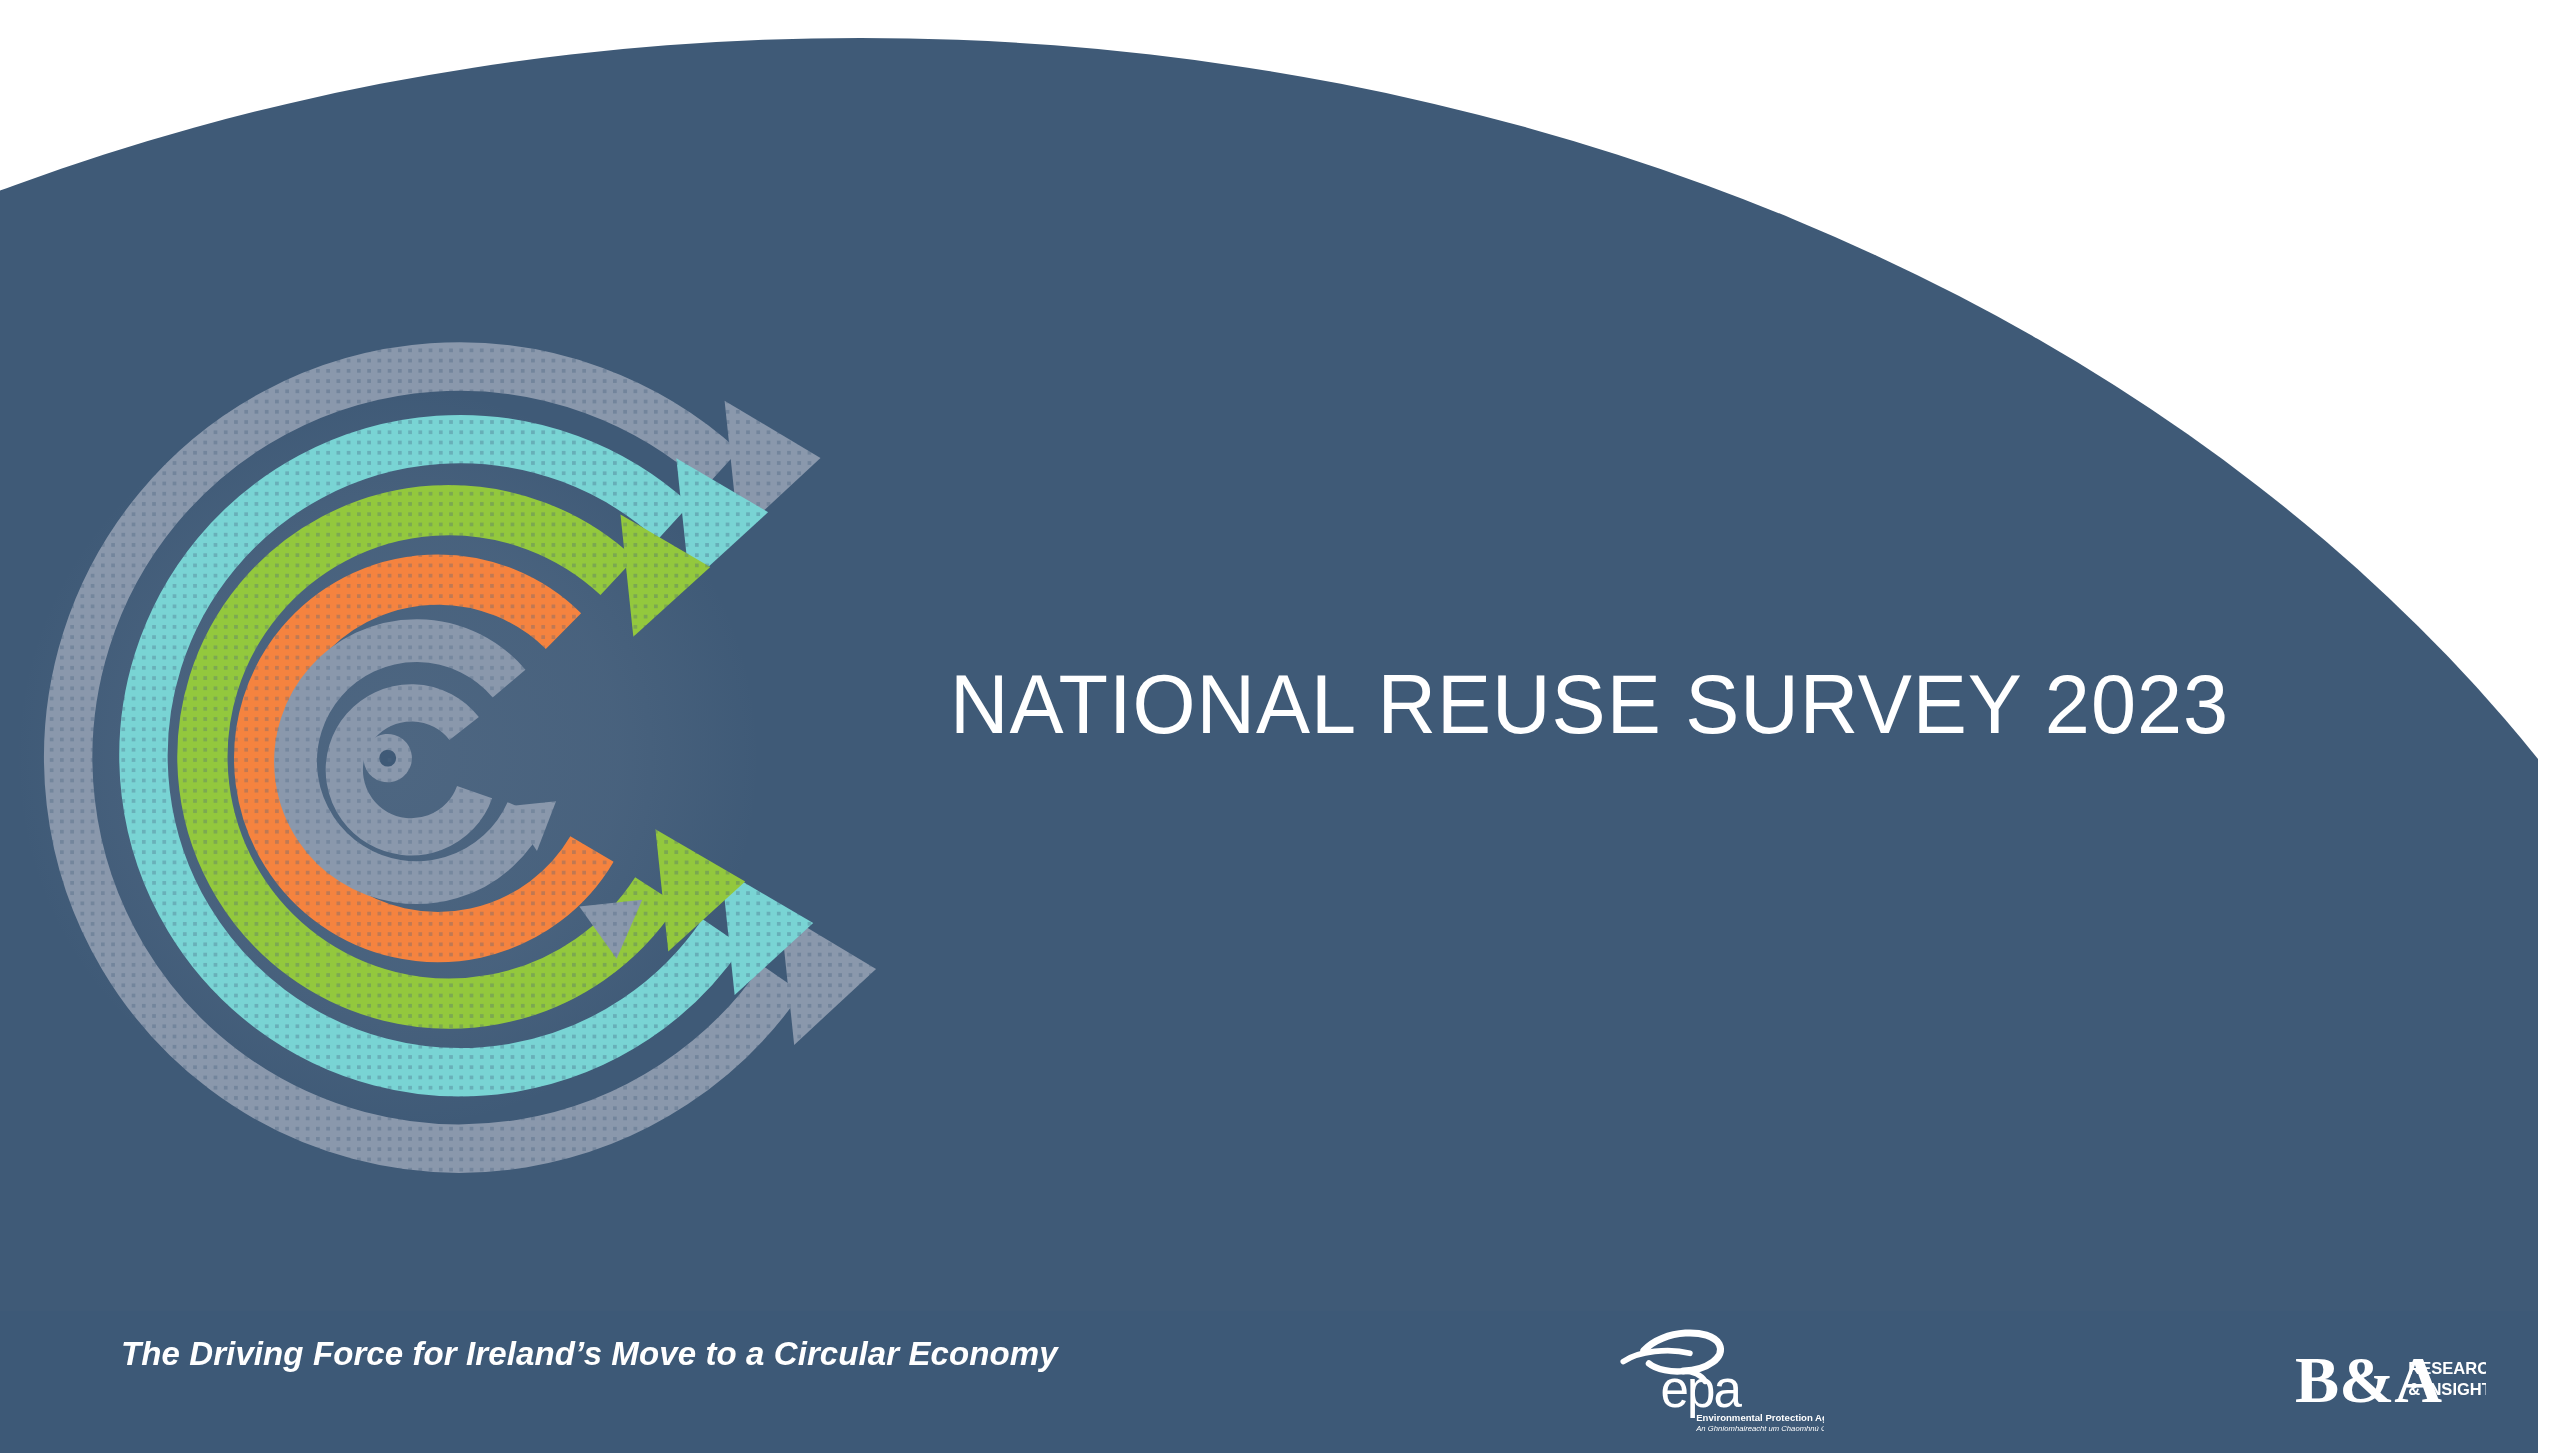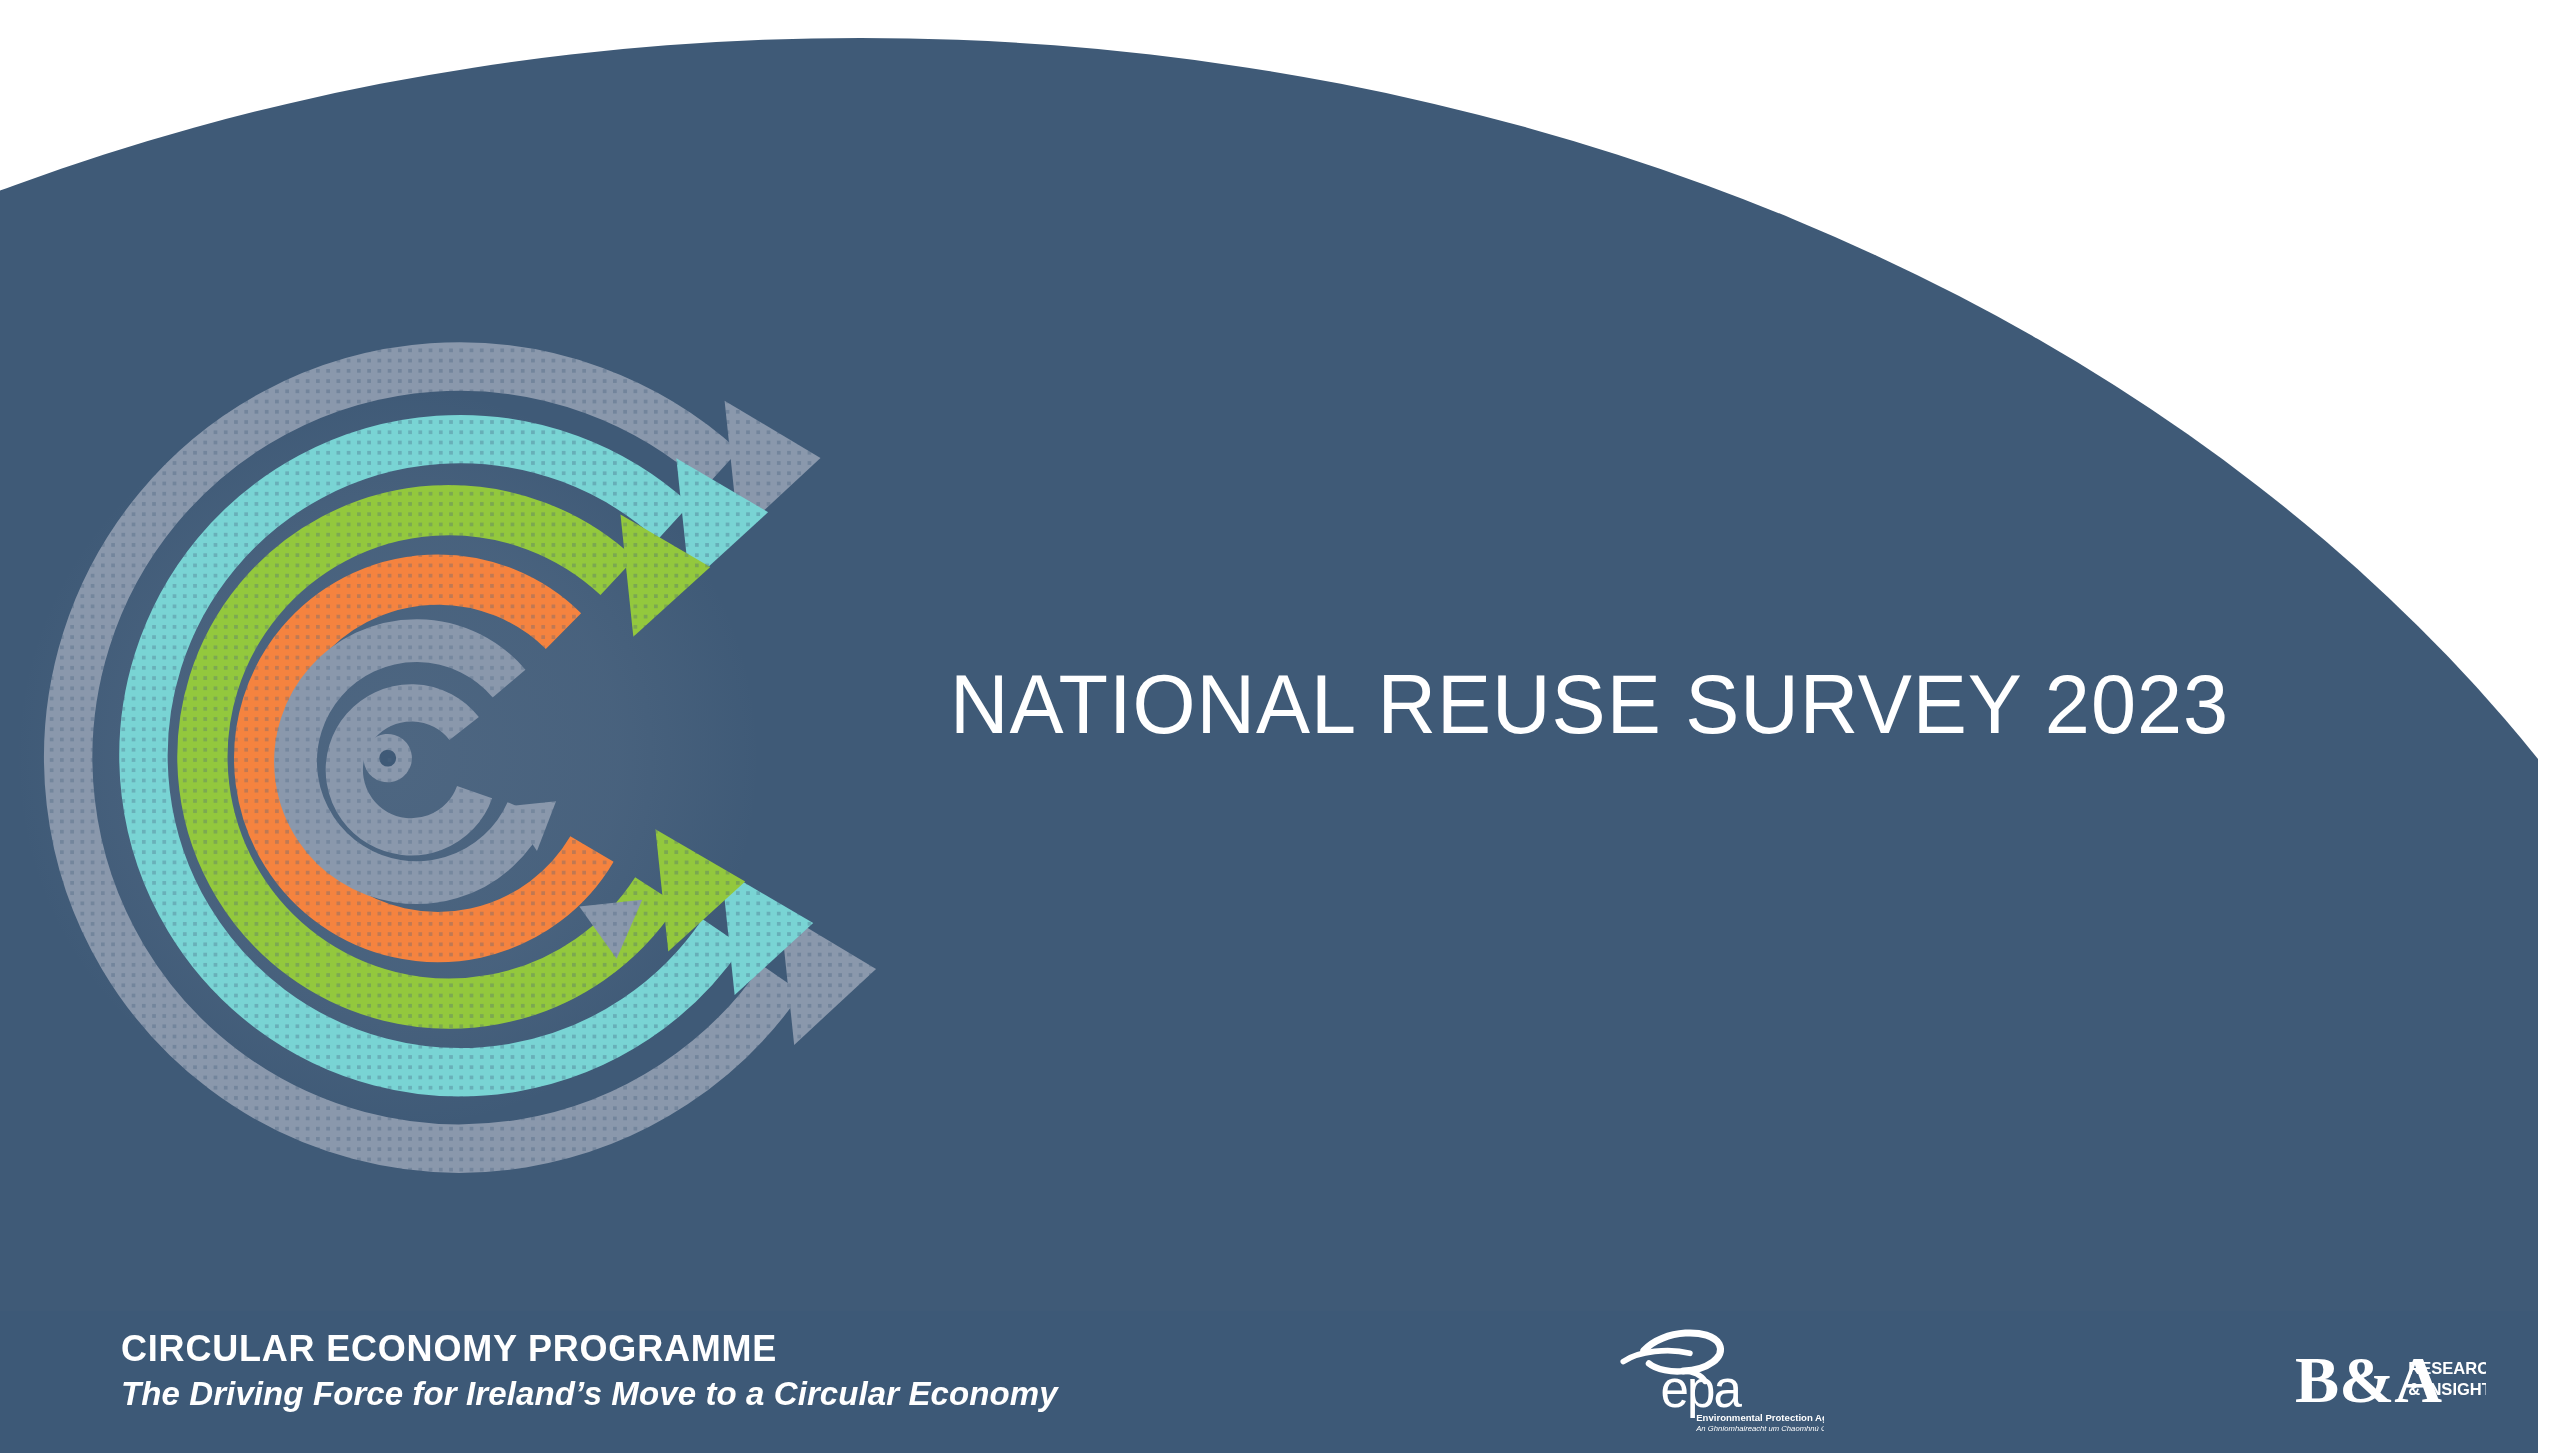--- a/index.html
+++ b/index.html
@@ -197,21 +197,20 @@
           <path d="M 598 700 L 666 700 L 632 760 Z" fill="#8A98AC" transform="rotate(-6 410 520)"></path>
         </g>
       </g>
     </svg>
   </div>
 
   <div class="title">NATIONAL REUSE SURVEY 2023</div>
 
 
   <div class="footer-text">
-    <div class="footer-title">CIRCULAR ECONOMY PROGRAMME</div>
     <div class="footer-tagline">The Driving Force for Ireland’s Move to a Circular Economy</div>
   </div>
 
   <div class="footer-logos">
 
     <div class="logo-epa">
       <svg viewBox="0 0 360 175" xmlns="http://www.w3.org/2000/svg">
         <g fill="none" stroke="#FFFFFF" stroke-linecap="round">
           <path d="M78 40 C 108 6, 182 4, 196 30 C 206 50, 178 70, 140 72" stroke-width="11"></path>
           <path d="M46 57 C 70 40, 118 36, 150 44" stroke-width="9"></path>

